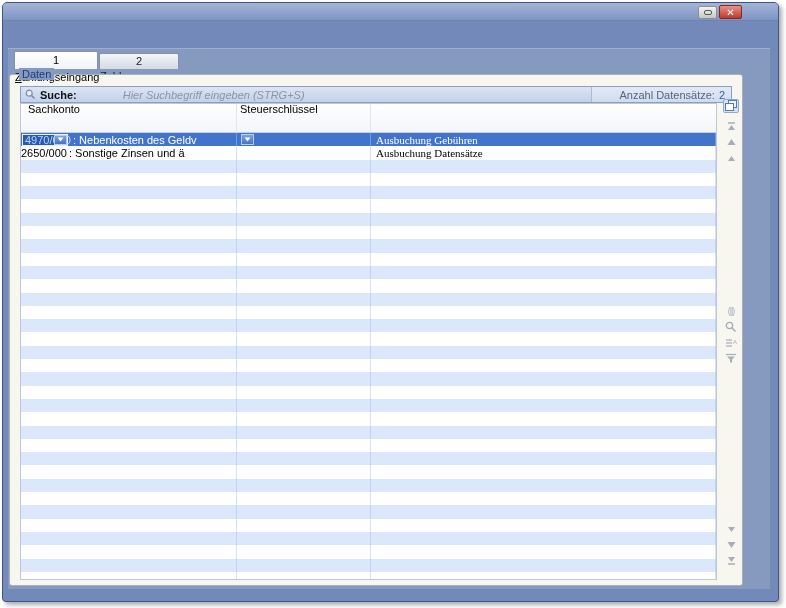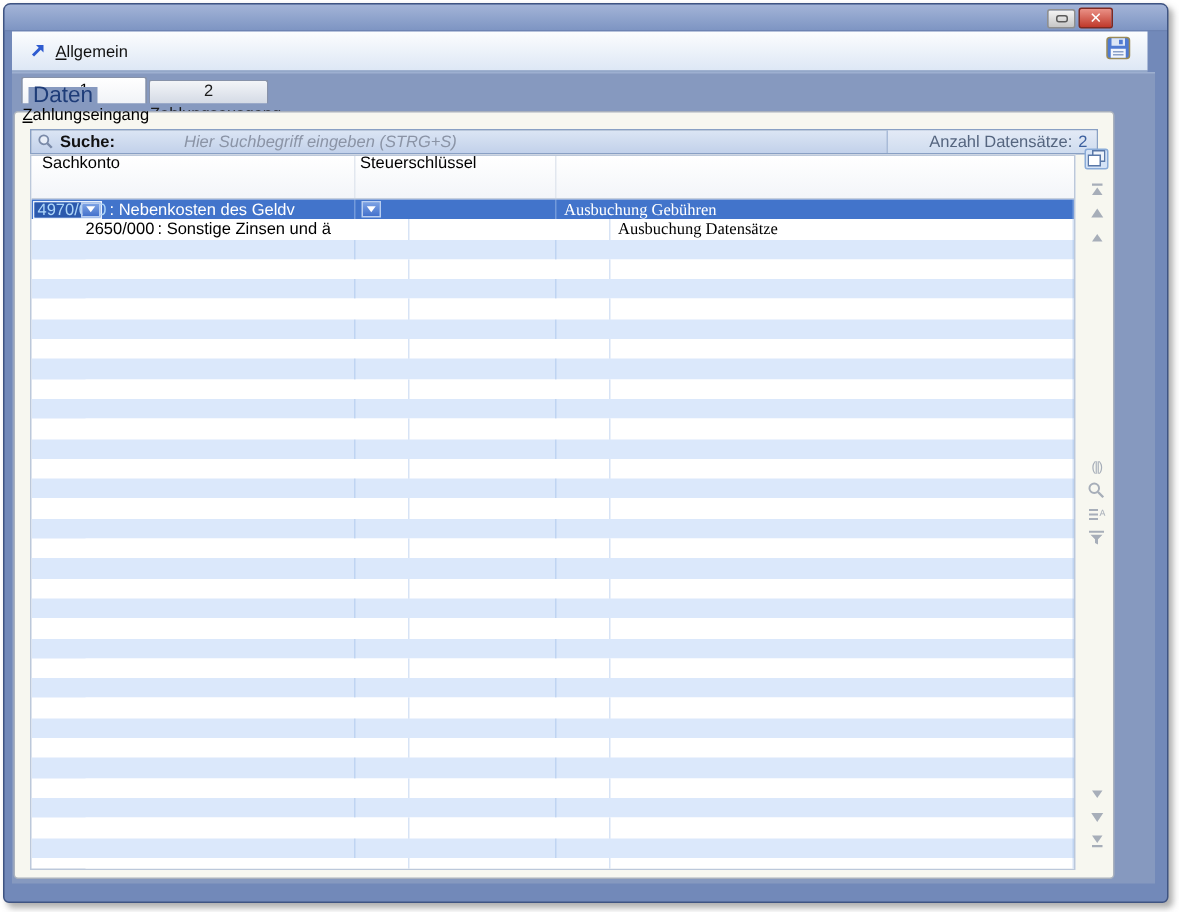--- a/index.html
+++ b/index.html
@@ -34,21 +34,21 @@
   .tab{position:absolute;font-size:11px;color:#000;text-align:center;
     border:1px solid #8792a9;border-bottom:none;border-radius:2px 2px 0 0;}
   .tab u{text-decoration:underline;}
   .tab.active{left:6px;top:2px;width:84px;height:18px;line-height:17px;
     background:linear-gradient(#ffffff,#f1f3f7);z-index:2;}
   .tab.inactive{left:91px;top:4px;width:80px;height:16px;line-height:15px;
     background:linear-gradient(#f3f5f8,#d4dae5);color:#1a1a1a;}
   
   .groupbox{position:absolute;left:1px;top:25px;width:734px;height:512px;
     background:#f7f7f0;border:1px solid #a9b1bd;border-radius:3px;}
-  .gb-label{position:absolute;left:11px;top:9px;z-index:3;font-size:15px;color:#1e3c78;
+  .gb-label{position:absolute;left:11px;top:19px;z-index:3;font-size:11px;color:#1e3c78;
     background:#8699bf;padding:0 3px;line-height:12px;}
   
   .searchband{position:absolute;left:10px;top:11px;width:712px;height:17px;
     background:linear-gradient(#dbe5f4,#c2d1ea);border:1px solid #89a0c4;
     display:flex;align-items:center;font-size:11px;}
   .s-icon{margin:0 4px 0 4px;display:flex;}
   .s-label{font-weight:bold;color:#111;margin-right:6px;}
   .s-ph{font-style:italic;color:#8b94a6;margin-left:40px;}
   .countbox{position:absolute;right:0;top:0;bottom:0;width:140px;
     background:linear-gradient(#e3eaf6,#cfdcef);border-left:1px solid #a9bbd8;
@@ -63,21 +63,21 @@
   .ghead .hc{line-height:10px;white-space:nowrap;overflow:hidden;border-right:1px solid #e2e7ef;}
   .hc.c1{width:216px;padding-left:7px;}
   .hc.c2{width:134px;padding-left:3px;}
   .hc.c3{flex:1;padding-left:5px;}
   .grow{display:flex;height:13.3px;font-size:11px;align-items:center;}
   .grow .gc{height:100%;display:flex;align-items:center;overflow:hidden;white-space:nowrap;
     border-right:1px solid rgba(140,175,225,.35);}
   .gc.c1{width:216px;}
   .gc.c2{width:134px;padding-left:4px;}
   .gc.c3{flex:1;padding-left:5px;font-family:Liberation Serif, serif;}
-  .grow.w{background:#ffffff;margin-left:36px;}
+  .grow.w{background:#ffffff;}
   .grow.b{background:#dbe8fb;}
   .grow.sel{background:#4274cb;color:#fff;}
   .grow.sel .gc{border-right:1px solid rgba(205,225,250,.35);}
   .acct{width:43px;text-align:right;display:inline-block;}
   .desc{margin-left:5px;}
   .editor{display:inline-flex;margin-left:1px;border:1px solid #e9f1fc;height:12px;align-items:stretch;}
   .acct-ed{width:31px;background:#2b59ad;color:#aed6f9;text-align:left;padding-left:2px;
     font-size:11px;line-height:11px;display:inline-block;}
   .ddbtn{width:13px;background:linear-gradient(#7ca2e4,#4472cc);border:1px solid #b7cdf0;
     display:inline-flex;align-items:center;justify-content:center;}
@@ -95,43 +95,20 @@
 
   <div class="titlebar">
     <div class="btn-min">
       <span class="glyph"></span>
     </div>
     <div class="btn-close">
       <span>✕</span>
     </div>
   </div>
 
-  <div class="toolbar">
-    <div class="menu-item">
-      <span>
-        <svg width="11" height="11" viewBox="0 0 11 11">
-          <path d="M2 9 L8 3" stroke="#2e5bd0" stroke-width="2" fill="none"></path>
-          <path d="M4 2 L9 2 L9 7 Z" fill="#2e5bd0"></path>
-        </svg>
-      </span>
-      <span><u>A</u><span>llgemein</span></span>
-    </div>
-    <div class="save-btn">
-      <span>
-        <svg width="17" height="16" viewBox="0 0 17 16">
-          <rect x="1" y="1" width="15" height="14" rx="2" fill="#4f7ad2" stroke="#9a8a55"></rect>
-          <rect x="4" y="1.5" width="9" height="5" fill="#dce6f6"></rect>
-          <rect x="9" y="2.5" width="2.5" height="3" fill="#4f7ad2"></rect>
-          <rect x="3.5" y="8.5" width="10" height="6" fill="#f2f6fc"></rect>
-          <line x1="5" y1="10.5" x2="12" y2="10.5" stroke="#8aa0c8"></line>
-          <line x1="5" y1="12.5" x2="12" y2="12.5" stroke="#8aa0c8"></line>
-        </svg>
-      </span>
-    </div>
-  </div>
 
   <div class="content">
 
     <div class="tab active">
       <span>1 </span><u>Z</u><span>ahlungseingang</span>
     </div>
     <div class="tab inactive">
       <span>2 </span><u>Z</u><span>ahlungsausgang</span>
     </div>
 

